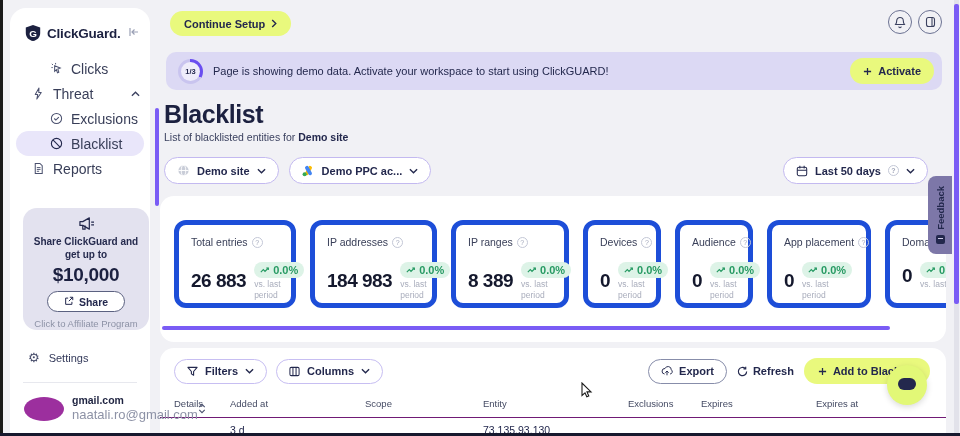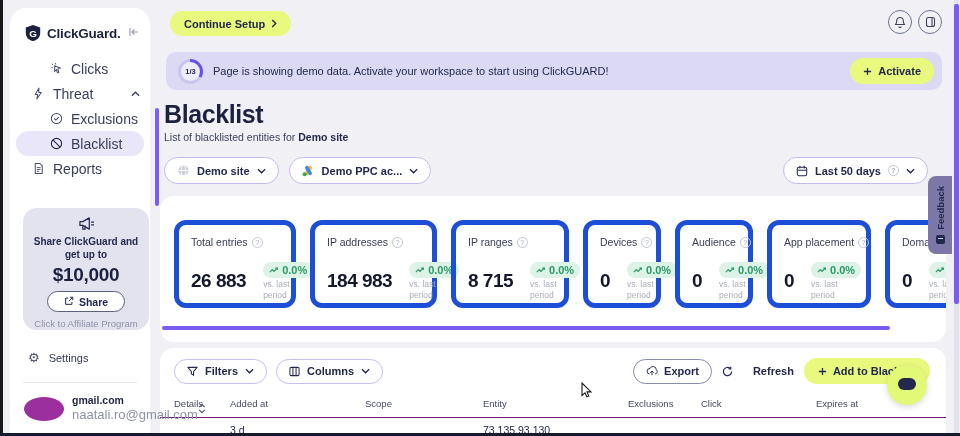--- a/index.html
+++ b/index.html
@@ -63,37 +63,37 @@
   .pill { display:inline-flex; align-items:center; gap:7px; background:#fff; border:1px solid #c3b9f0; border-radius:15px; height:27px; padding:0 12px; font-size:11px; font-weight:600; color:#23284d; cursor:pointer; }
   .selector-row { position:absolute; left:164px; top:157px; display:flex; gap:10px; }
   .date-pill { position:absolute; right:32px; top:157px; }
   .q-icon { width:11px; height:11px; border:1px solid #c3c7d6; border-radius:50%; color:#a2a7ba; font-size:7px; display:grid; place-items:center; flex:0 0 auto; }
 
   
   .stats-panel { position:absolute; left:160px; top:196px; width:786px; height:146px; background:#fff; border-radius:14px; overflow:hidden; }
   .cards { position:absolute; left:14px; top:24px; display:flex; gap:14px; }
   .card { border:5px solid #1d4ed8; border-radius:12px; height:88px; padding:11px 12px; flex:0 0 auto; }
   .card-label { display:flex; align-items:center; gap:4px; font-size:10.5px; color:#3a4059; white-space:nowrap; }
-  .card-body { display:flex; align-items:center; gap:17px; margin-top:14px; }
+  .card-body { display:flex; align-items:center; gap:8px; margin-top:14px; }
   .card-value { font-size:19px; font-weight:700; color:#14182d; letter-spacing:-.5px; white-space:nowrap; }
   .card-side { display:flex; flex-direction:column; gap:1px; }
   .delta-badge { display:inline-flex; align-items:center; gap:3px; background:#ddf3e7; color:#279a63; border-radius:9px; font-size:11px; font-weight:700; padding:2px 6px; white-space:nowrap; align-self:flex-start; }
   .compare { font-size:8.5px; color:#a9adbc; line-height:1.25; max-width:46px; }
   .card.wide .compare { max-width:none; }
   .w1{width:122px}.w2{width:127px}.w3{width:118px}.w4{width:78px}.w5{width:78px}.w6{width:104px}.w7{width:110px}
   .h-scroll { position:absolute; left:162px; top:326px; width:728px; height:4px; background:#7a5cf5; border-radius:2px; z-index:6; }
 
   
   .table-panel { position:absolute; left:160px; top:348px; width:786px; height:100px; background:#fff; border-radius:14px 14px 0 0; }
   .toolbar { display:flex; align-items:center; padding:10px 16px 0 14px; }
   .toolbar .pill { height:25px; font-size:11px; border-color:#c7bef2; }
   .toolbar .gap { width:9px; }
   .right-group { margin-left:auto; display:flex; align-items:center; gap:10px; }
   .export-btn { display:inline-flex; align-items:center; gap:6px; background:#fff; border:1px solid #878daa; border-radius:13px; height:25px; padding:0 12px; font-size:11px; font-weight:700; color:#23284d; cursor:pointer; }
-  .refresh-btn { display:inline-flex; align-items:center; gap:20px; background:none; border:none; font-size:11px; font-weight:700; color:#23284d; cursor:pointer; }
+  .refresh-btn { display:inline-flex; align-items:center; gap:5px; background:none; border:none; font-size:11px; font-weight:700; color:#23284d; cursor:pointer; }
   .add-btn { height:26px; padding:0 14px; font-size:11px; }
   .thead { display:flex; align-items:center; margin-top:14px; padding:0 14px 8px; border-bottom:1px solid #701a75; font-size:9.5px; color:#444a63; }
   .th { flex:0 0 auto; }
   .c-details{width:56px}.c-added{width:135px}.c-scope{width:118px}.c-entity{width:145px}.c-excl{width:73px}.c-reason{width:115px}.c-exp{flex:1}
   .trow { display:flex; padding:6px 14px 0; font-size:10.5px; color:#23284d; }
   .trow .cell { flex:0 0 auto; }
 
   
   .feedback-tab { position:absolute; left:928px; top:176px; width:24px; height:78px; background:#7d77a8; border-radius:8px 0 0 8px; z-index:30; display:flex; flex-direction:column; align-items:center; justify-content:center; gap:5px; cursor:pointer; }
   .feedback-label { writing-mode:vertical-rl; transform:rotate(180deg); font-size:9.5px; font-weight:700; color:#23284d; }
@@ -332,21 +332,21 @@
             <span class="compare">vs. last period</span>
           </span>
         </div>
       </div>
       <div class="card w3">
         <div class="card-label">
             <span>IP ranges</span>
             <span class="q-icon">?</span>
           </div>
         <div class="card-body">
-          <span class="card-value">8 715</span>
+          <span class="card-value">8 389</span>
           <span class="card-side">
             <span class="delta-badge">
                 <svg width="10" height="7" viewBox="0 0 12 8">
                   <path d="M1 6l3-3 2 2 4-4" stroke="#279a63" stroke-width="1.4" fill="none"></path>
                   <path d="M7.5 1H10v2.5" stroke="#279a63" stroke-width="1.4" fill="none"></path>
                 </svg>
                 <span>0.0%</span>
               </span>
             <span class="compare">vs. last period</span>
           </span>
@@ -475,21 +475,21 @@
           <span>Add to Blacklist</span>
         </button>
       </div>
     </div>
     <div class="thead">
       <span class="th c-details">Details</span>
       <span class="th c-added">Added at</span>
       <span class="th c-scope">Scope</span>
       <span class="th c-entity">Entity</span>
       <span class="th c-excl">Exclusions</span>
-      <span class="th c-reason">Click</span>
+      <span class="th c-reason">Expires</span>
       <span class="th c-exp">Expires at</span>
     </div>
     <div class="trow">
       <span class="cell c-details"></span>
       <span class="cell c-added">3 d</span>
       <span class="cell c-scope"></span>
       <span class="cell c-entity">73.135.93.130</span>
     </div>
   </div>
 

